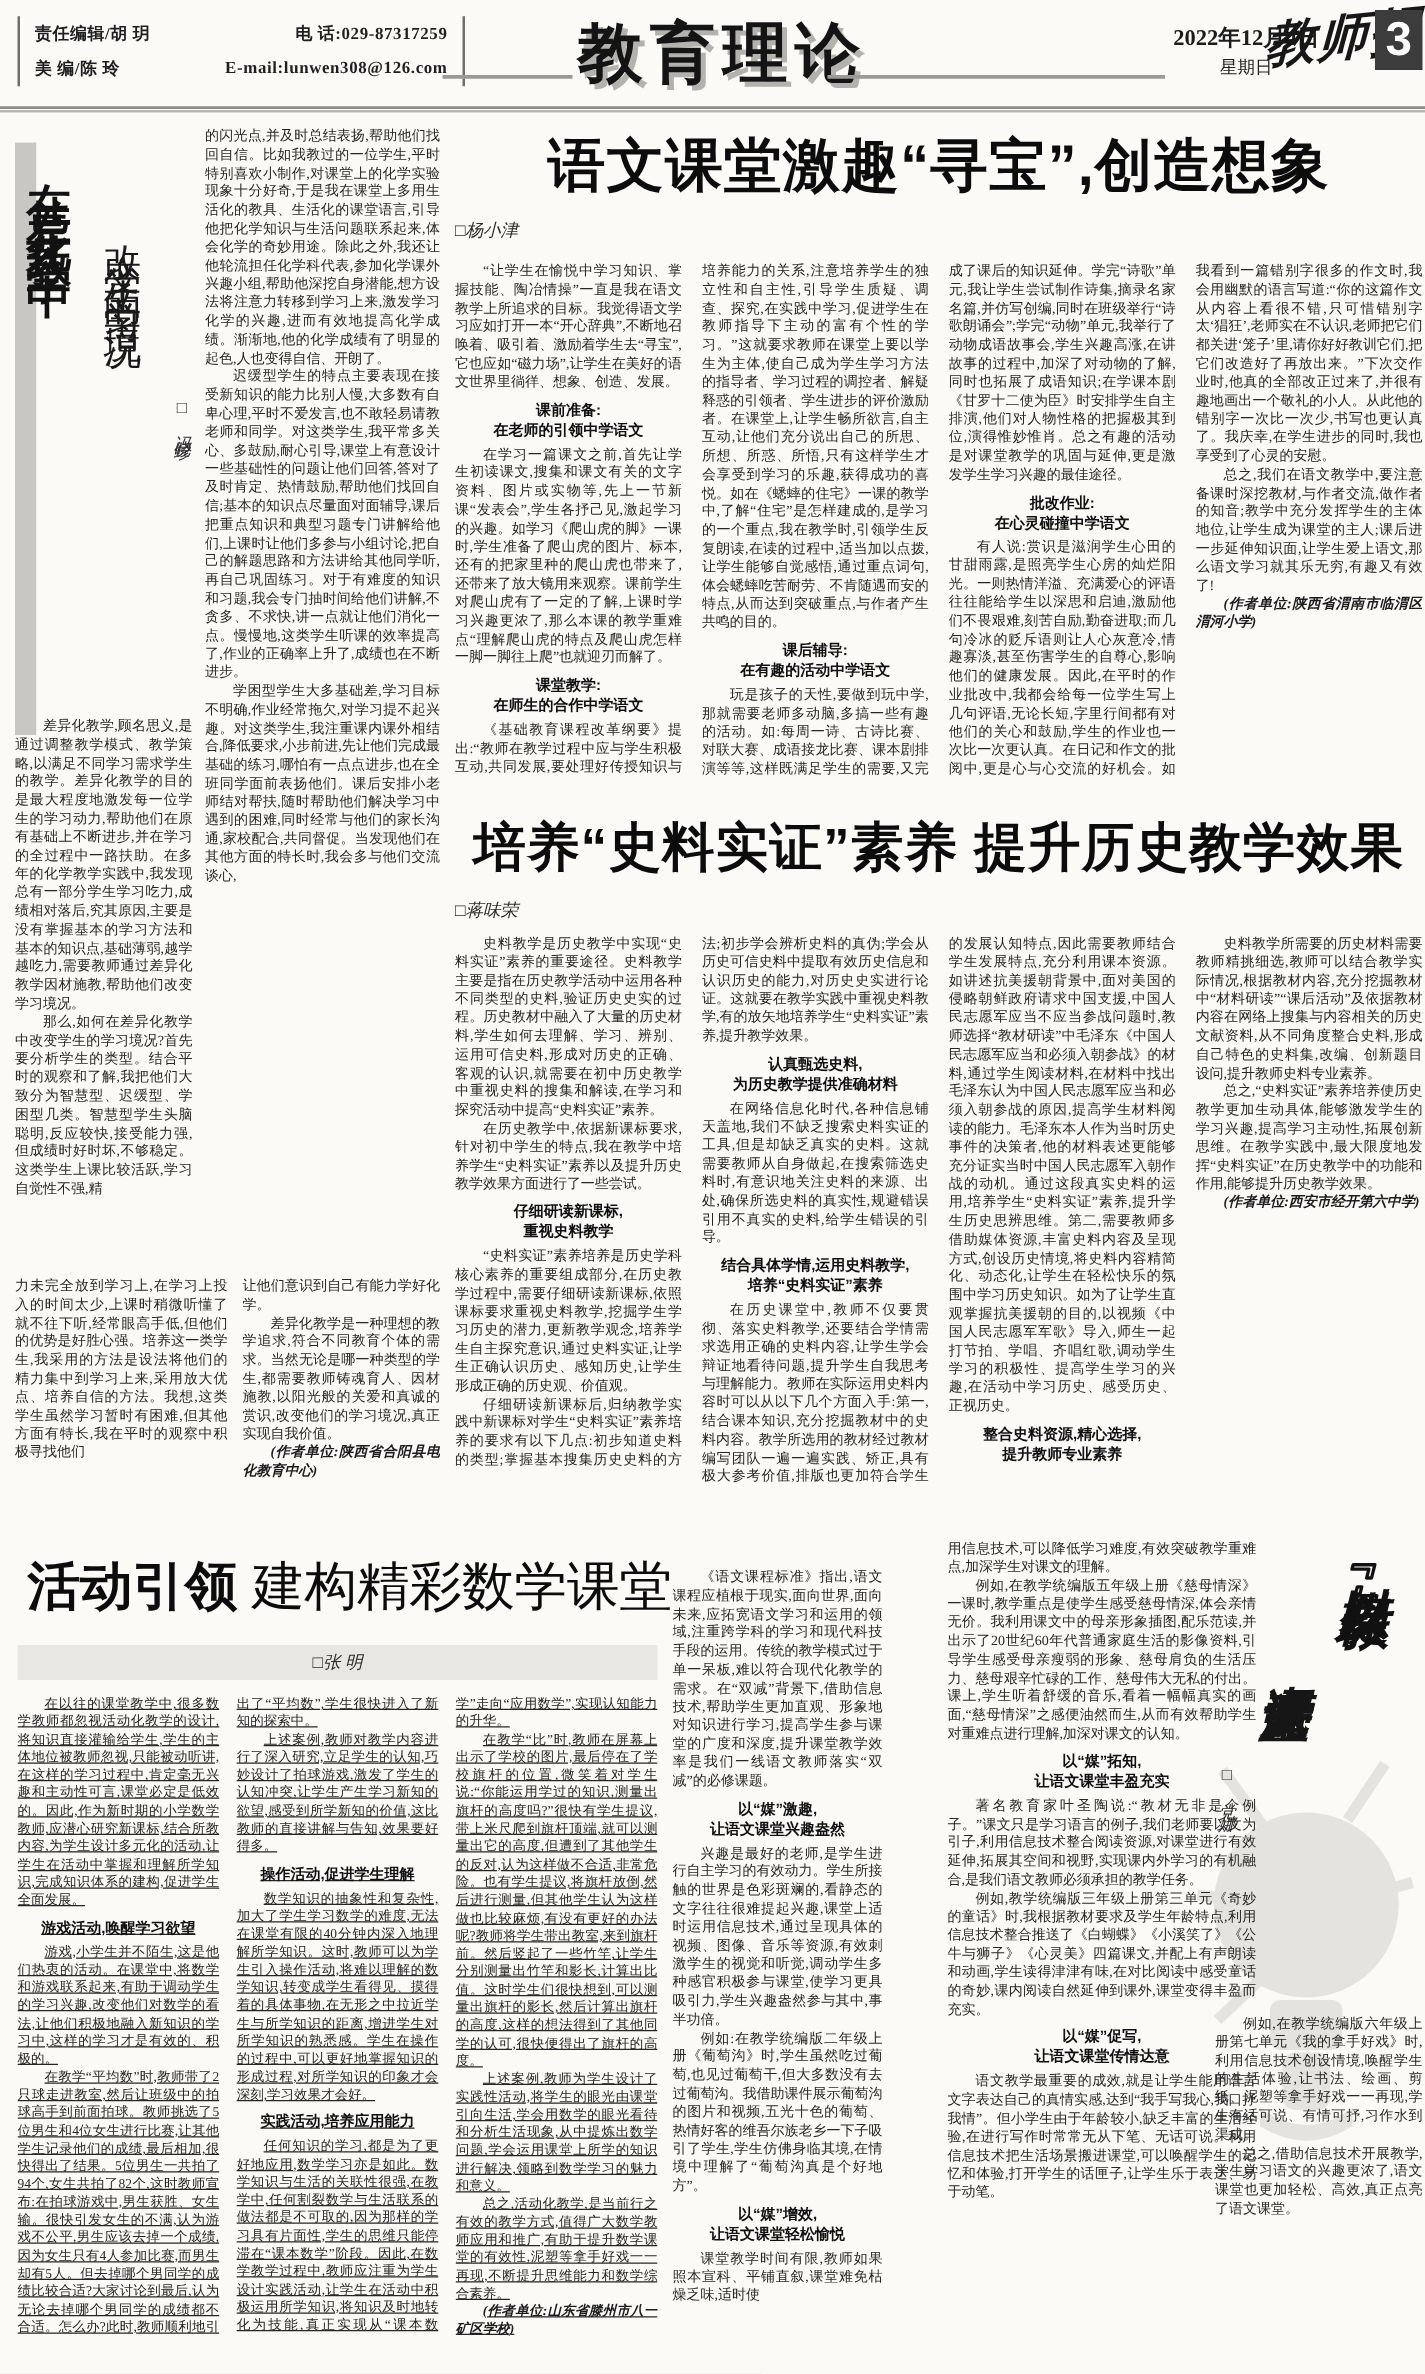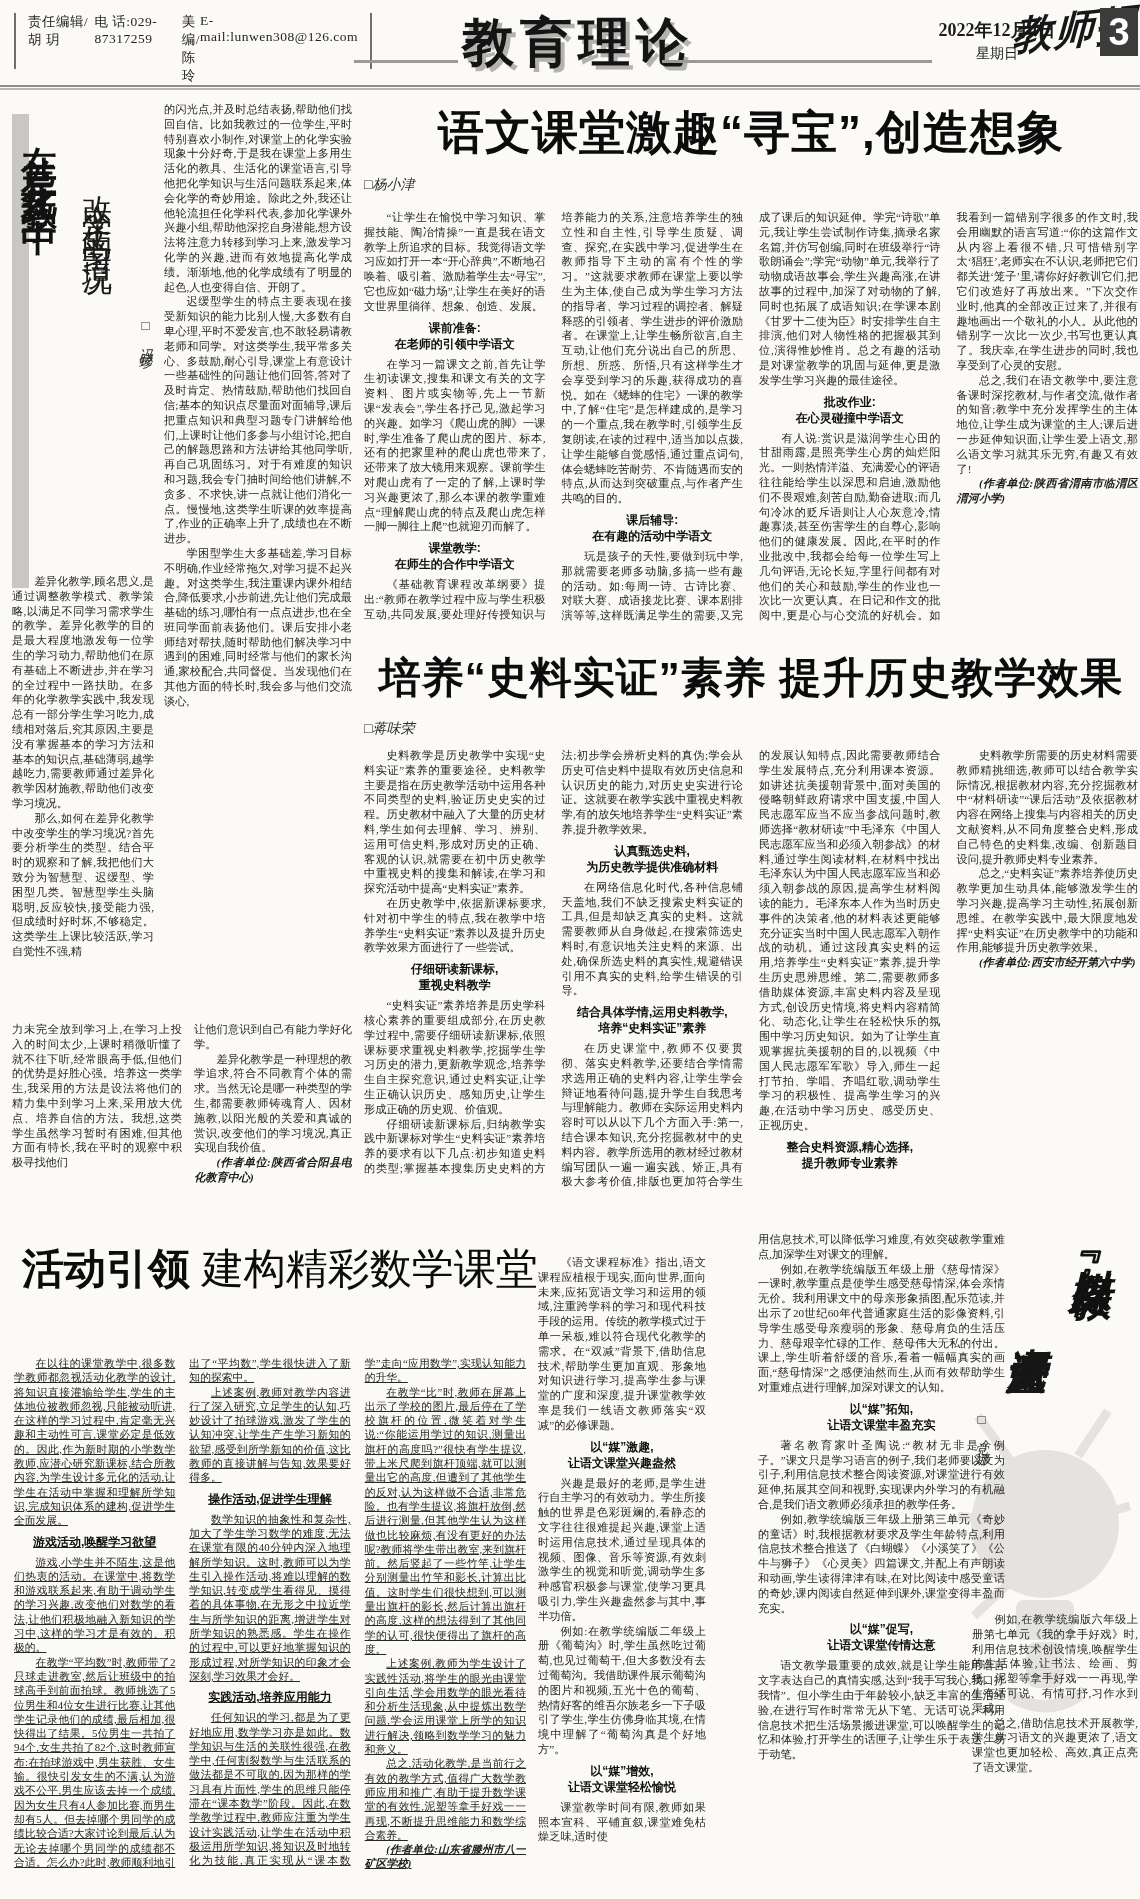--- a/index.html
+++ b/index.html
@@ -2,22 +2,22 @@
 <html><head>
 <meta charset="utf-8">
 <style>
   html,body{margin:0;padding:0;background:#e8e6e2;}
   .page{position:relative;width:1140px;height:1899px;margin:0 auto;background:#fbfaf6;
         font-family:"Liberation Serif",serif;color:#262626;overflow:hidden;}
   .abs{position:absolute;}
   
   .editor-block{left:14px;top:13px;width:330px;height:56px;padding:0 12px;
     border-left:2px solid #6f6f6d;border-right:2px solid #6f6f6d;
-    font-size:13.5px;font-weight:normal;letter-spacing:.5px;color:#1f1f1f;
-    display:flex;flex-direction:row;justify-content:space-around;}
+    font-size:13.5px;font-weight:bold;letter-spacing:.5px;color:#1f1f1f;
+    display:flex;flex-direction:column;justify-content:space-around;}
   .editor-row{display:flex;justify-content:space-between;}
   .section-title{left:462px;top:8px;font-family:"Liberation Sans",sans-serif;
     font-size:52px;font-weight:900;letter-spacing:6px;color:#141414;
     text-shadow:4px 4px 0 #b3b2ae;}
   .hrule-seg{height:3px;background:#9b9a97;}
   .date-block{left:938px;top:18px;width:118px;text-align:center;color:#1c1c1c;}
   .date-l1{font-size:18px;font-weight:bold;}
   .date-l2{font-size:14px;margin-top:3px;}
   .paper-logo{left:1012px;top:2px;font-size:40px;font-weight:bold;font-style:italic;
     font-family:"DejaVu Serif",serif;color:#171717;transform:rotate(-6deg) skewX(-8deg);
@@ -156,20 +156,23 @@
       <h4 class="subhead">整合史料资源,精心选择,
 提升教师专业素养</h4>
       <p class="para">史料教学所需要的历史材料需要教师精挑细选,教师可以结合教学实际情况,根据教材内容,充分挖掘教材中“材料研读”“课后活动”及依据教材内容在网络上搜集与内容相关的历史文献资料,从不同角度整合史料,形成自己特色的史料集,改编、创新题目设问,提升教师史料专业素养。</p>
       <p class="para">总之,“史料实证”素养培养使历史教学更加生动具体,能够激发学生的学习兴趣,提高学习主动性,拓展创新思维。在教学实践中,最大限度地发挥“史料实证”在历史教学中的功能和作用,能够提升历史教学效果。</p>
       <p class="author">(作者单位:西安市经开第六中学)</p>
     </div>
 
   <div class="abs math-headline">
     <span class="strong">活动引领</span><span class="rest"> 建构精彩数学课堂</span>
   </div>
+  <div class="abs math-byline-band">
+    <span>□张 明</span>
+  </div>
   <div class="abs body-text math-body cols-3" style="left:14px;top:1356px;width:512px;height:534px;text-decoration:underline;">
       <p class="para">在以往的课堂教学中,很多数学教师都忽视活动化教学的设计,将知识直接灌输给学生,学生的主体地位被教师忽视,只能被动听讲,在这样的学习过程中,肯定毫无兴趣和主动性可言,课堂必定是低效的。因此,作为新时期的小学数学教师,应潜心研究新课标,结合所教内容,为学生设计多元化的活动,让学生在活动中掌握和理解所学知识,完成知识体系的建构,促进学生全面发展。</p>
       <h4 class="subhead">游戏活动,唤醒学习欲望</h4>
       <p class="para">游戏,小学生并不陌生,这是他们热衷的活动。在课堂中,将数学和游戏联系起来,有助于调动学生的学习兴趣,改变他们对数学的看法,让他们积极地融入新知识的学习中,这样的学习才是有效的、积极的。</p>
       <p class="para">在教学“平均数”时,教师带了2只球走进教室,然后让班级中的拍球高手到前面拍球。教师挑选了5位男生和4位女生进行比赛,让其他学生记录他们的成绩,最后相加,很快得出了结果。5位男生一共拍了94个,女生共拍了82个,这时教师宣布:在拍球游戏中,男生获胜、女生输。很快引发女生的不满,认为游戏不公平,男生应该去掉一个成绩,因为女生只有4人参加比赛,而男生却有5人。但去掉哪个男同学的成绩比较合适?大家讨论到最后,认为无论去掉哪个男同学的成绩都不合适。怎么办?此时,教师顺利地引出了“平均数”,学生很快进入了新知的探索中。</p>
       <p class="para">上述案例,教师对教学内容进行了深入研究,立足学生的认知,巧妙设计了拍球游戏,激发了学生的认知冲突,让学生产生学习新知的欲望,感受到所学新知的价值,这比教师的直接讲解与告知,效果要好得多。</p>
       <h4 class="subhead">操作活动,促进学生理解</h4>
       <p class="para">数学知识的抽象性和复杂性,加大了学生学习数学的难度,无法在课堂有限的40分钟内深入地理解所学知识。这时,教师可以为学生引入操作活动,将难以理解的数学知识,转变成学生看得见、摸得着的具体事物,在无形之中拉近学生与所学知识的距离,增进学生对所学知识的熟悉感。学生在操作的过程中,可以更好地掌握知识的形成过程,对所学知识的印象才会深刻,学习效果才会好。</p>
       <h4 class="subhead">实践活动,培养应用能力</h4>
       <p class="para">任何知识的学习,都是为了更好地应用,数学学习亦是如此。数学知识与生活的关联性很强,在教学中,任何割裂数学与生活联系的做法都是不可取的,因为那样的学习具有片面性,学生的思维只能停滞在“课本数学”阶段。因此,在数学教学过程中,教师应注重为学生设计实践活动,让学生在活动中积极运用所学知识,将知识及时地转化为技能,真正实现从“课本数学”走向“应用数学”,实现认知能力的升华。</p>

